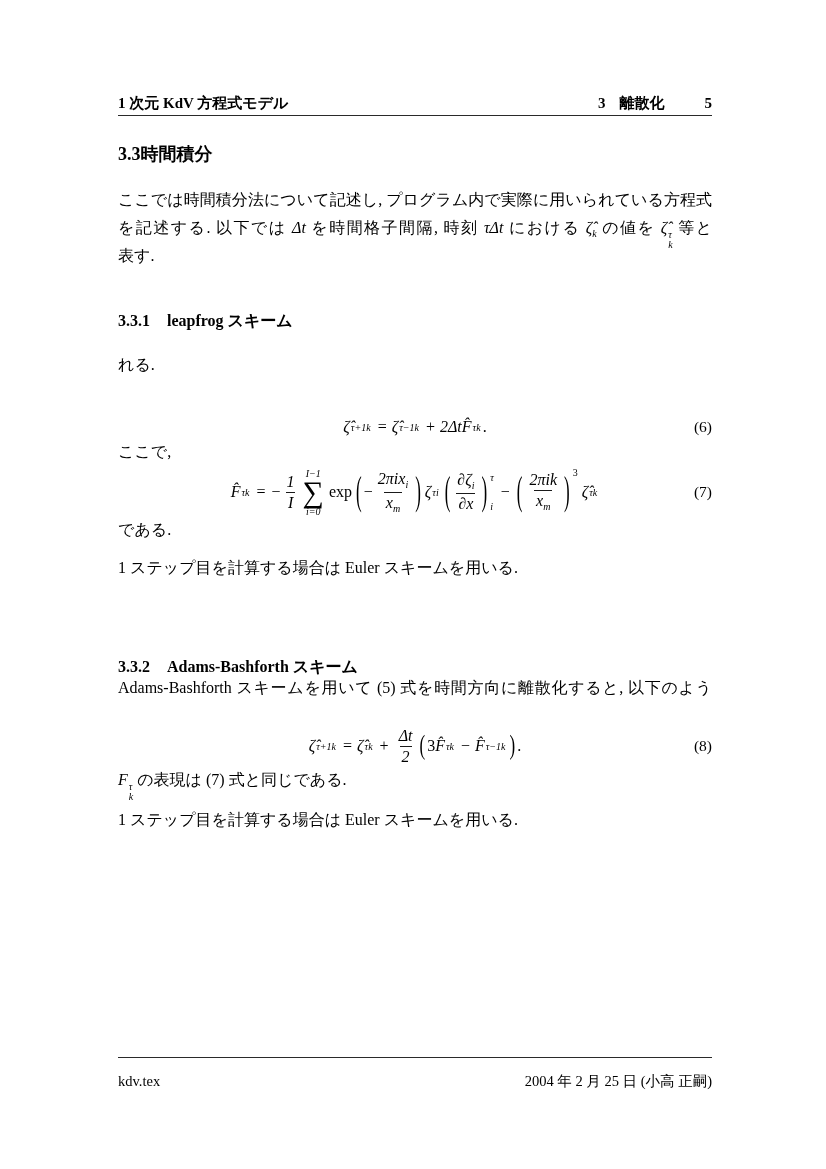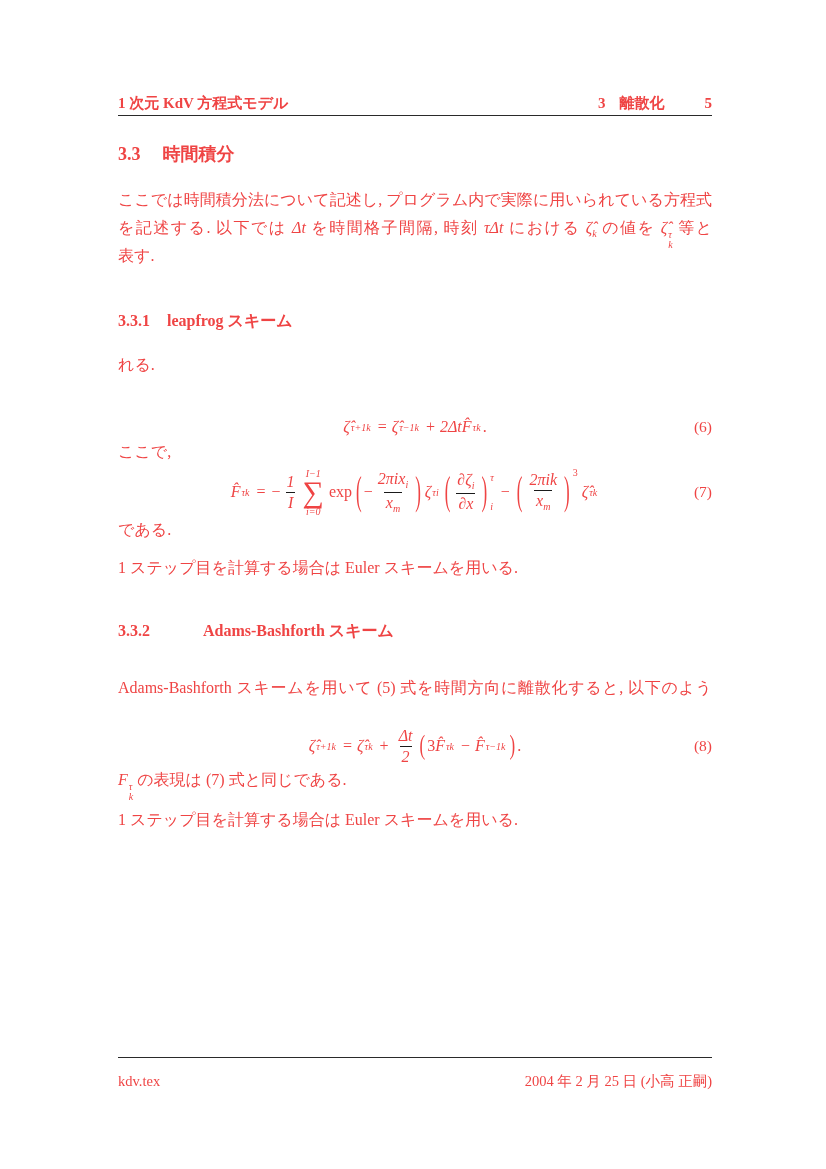--- a/index.html
+++ b/index.html
@@ -1,35 +1,35 @@
 <!DOCTYPE html>
 <html><head>
 <meta charset="utf-8">
 <style>
   html,body { margin:0; padding:0; background:#888; }
   .page {
     position:relative; width:826px; height:1169px; margin:0 auto;
-    background:#ffffff; color:#ef4444;
+    background:#ffffff; color:#000000;
     font-family:"Liberation Serif","DejaVu Serif",serif;
     overflow:hidden;
   }
   .rule { position:absolute; left:118px; width:594px; height:1px; background:#2a2a2a; }
 
   
   .runhead { position:absolute; top:93px; left:118px; width:594px;
     display:flex; justify-content:space-between; font-size:15px; font-weight:bold; line-height:20px; }
   .rh-right { display:flex; align-items:baseline; }
   .rh-sec { margin-right:14px; }
   .rh-title { margin-right:40px; }
   .footline { position:absolute; top:1062px; left:118px; width:594px;
     display:flex; justify-content:space-between; font-size:14.5px; line-height:22px;margin-top:8px; }
 
   
   .h-sec { position:absolute; left:118px; top:142px; display:flex; font-size:18px; font-weight:bold; line-height:24px; }
-  .h-sec .num { margin-right:22px; }
+  .h-sec .num { }
   .h-sub { position:absolute; left:118px; display:flex; font-size:16px; font-weight:bold; line-height:21px; }
   .h-sub .num { margin-right:17px; }
 
   
   .para { position:absolute; left:118px; width:594px; font-size:16px; }
   .line { line-height:28px; height:28px; white-space:nowrap; }
   .just { text-align:justify; text-align-last:justify; white-space:normal; }
   .sline { position:absolute; left:118px; width:594px; font-size:16px; line-height:22px; white-space:nowrap; }
 
   
@@ -180,21 +180,21 @@
           <span>k</span>
         </span>
     </span>
     <span class="eqnum">(7)</span>
   </div>
 
   <div class="sline" style="top:519px;">である.</div>
 
   <div class="sline" style="top:557px;">1 ステップ目を計算する場合は Euler スキームを用いる.</div>
 
-  <div class="h-sub" style="top:620px;gap:36px;">
+  <div class="h-sub" style="top:656px;">
     <span class="num">3.3.2</span>
     <span>Adams-Bashforth スキーム</span>
   </div>
   <div class="para" style="top:674px;">
     <div class="line just">Adams-Bashforth スキームを用いて (5) 式を時間方向に離散化すると, 以下のよう</div>
   </div>
 
   <div class="eqrow" style="top:723px; height:46px;">
     <span class="math">
       <span class="tok">ζ̂</span>

